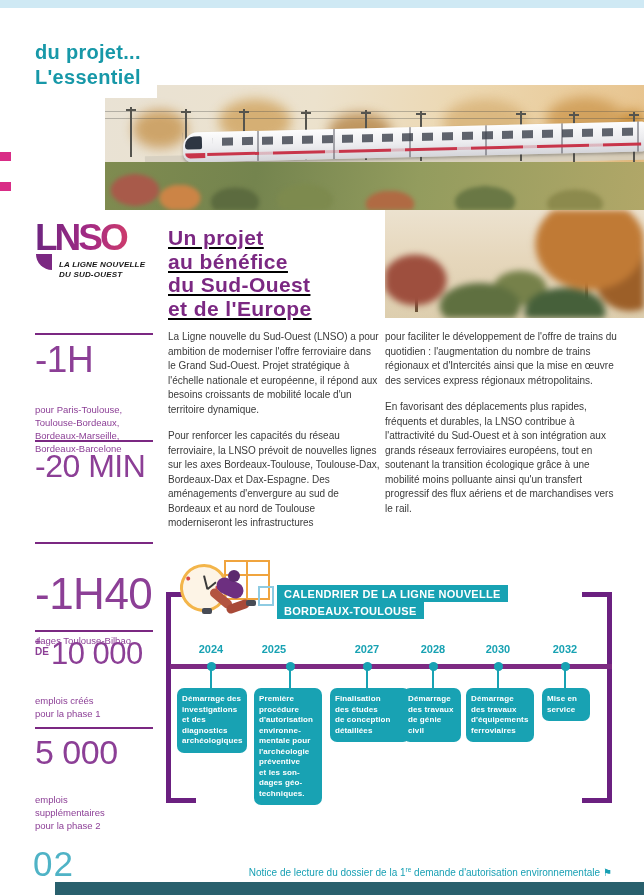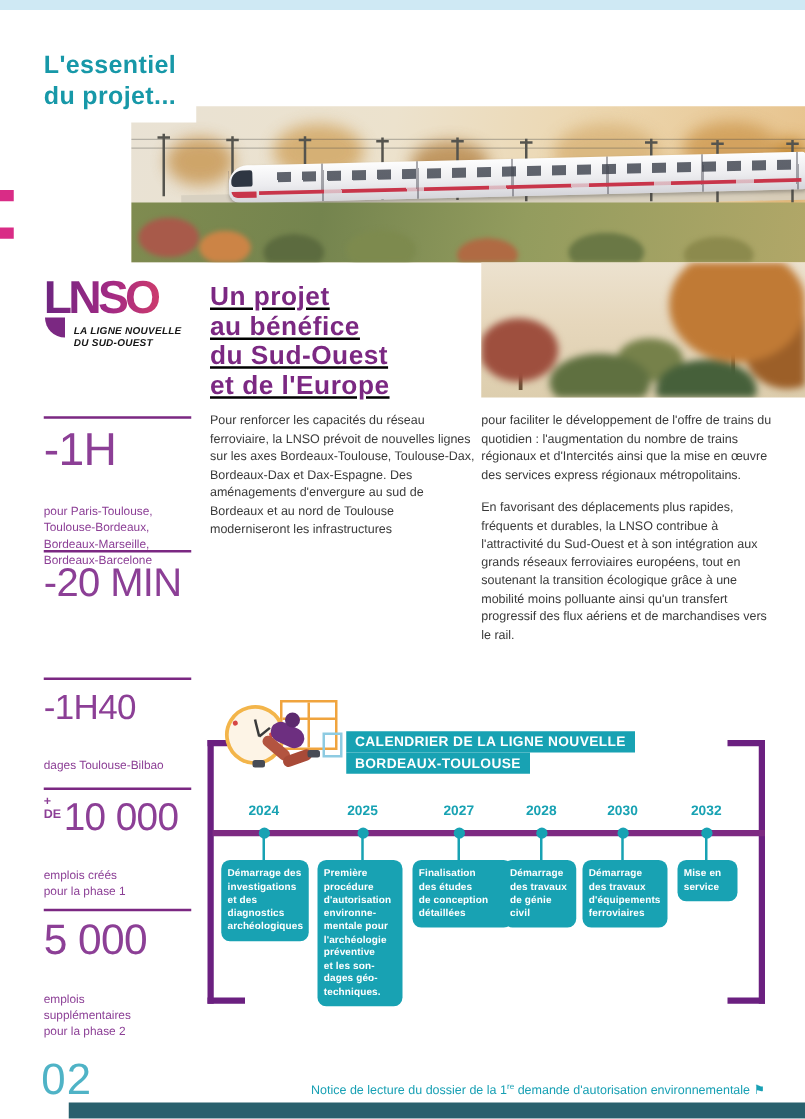--- a/index.html
+++ b/index.html
@@ -73,21 +73,21 @@
   
   .title { position:absolute; left:168px; top:226px;text-decoration:underline; }
   .title span { display:block; color:#7b2882; font-weight:700; font-size:21px; line-height:23.5px; letter-spacing:.4px; }
 
   
   .stat { position:absolute; left:35px; width:118px; border-top:2px solid #7b2882; padding-top:3px; }
   .stat .num { color:#8c3f96; font-weight:400; letter-spacing:-.5px; }
   .stat .lbl { color:#8c3f96; font-size:9.5px; line-height:13px; white-space:pre-line; margin-top:21px; }
   .s1 { top:333px; } .s1 .num { font-size:37px; line-height:44px; }
   .s2 { top:440px; } .s2 .num { font-size:32px; line-height:42px; }
-  .s3 { top:542px; } .s3 .num { font-size:28px; line-height:38px; }
+  .s3 { top:542px; } .s3 .num { font-size:44px; line-height:38px;margin-top:28px; }
   .s4 { top:630px; } .s4 .num { font-size:31px; line-height:38px; }
   .s5 { top:727px; } .s5 .num { font-size:34px; line-height:40px; }
   .plusde { display:inline-block; vertical-align:top; margin:2px 2px 0 0; }
   .plusde span { display:block; font-size:10px; line-height:10px; font-weight:700; color:#8c3f96; letter-spacing:0; }
 
   
   .col { position:absolute; top:330px; color:#3a3a3a; font-size:10px; line-height:14.5px; }
   .col p + p { margin-top:12px; }
   .col1 { left:168px; width:213px; }
   .col2 { left:385px; width:233px; }
@@ -142,22 +142,22 @@
 </head>
 <body>
 
 <div class="page">
 
   <div class="topbar"></div>
   <div class="edge-mark m1"></div>
   <div class="edge-mark m2"></div>
 
   <div class="kicker">
+    <span>du projet...</span>
     <span>L'essentiel</span>
-    <span>du projet...</span>
   </div>
 
   <div class="photoA">
     <div class="treeline"></div>
     <div class="wire" style="top:26px;"></div>
     <div class="wire" style="top:33px;"></div>
     <div class="ballast"></div>
     <div class="pole" style="left:25px; top:22px;"></div>
     <div class="pole" style="left:80px; top:24px;"></div>
     <div class="pole" style="left:138px; top:24px;"></div>
@@ -219,20 +219,21 @@
 pour la phase 1</div>
   </div>
   <div class="stat s5">
     <div class="num">5 000</div>
     <div class="lbl">emplois
 supplémentaires
 pour la phase 2</div>
   </div>
 
   <div class="col col1">
+    <p>La Ligne nouvelle du Sud-Ouest (LNSO) a pour ambition de moderniser l'offre ferroviaire dans le Grand Sud-Ouest. Projet stratégique à l'échelle nationale et européenne, il répond aux besoins croissants de mobilité locale d'un territoire dynamique.</p>
     <p>Pour renforcer les capacités du réseau ferroviaire, la LNSO prévoit de nouvelles lignes sur les axes Bordeaux-Toulouse, Toulouse-Dax, Bordeaux-Dax et Dax-Espagne. Des aménagements d'envergure au sud de Bordeaux et au nord de Toulouse moderniseront les infrastructures</p>
   </div>
   <div class="col col2">
     <p>pour faciliter le développement de l'offre de trains du quotidien : l'augmentation du nombre de trains régionaux et d'Intercités ainsi que la mise en œuvre des services express régionaux métropolitains.</p>
     <p>En favorisant des déplacements plus rapides, fréquents et durables, la LNSO contribue à l'attractivité du Sud-Ouest et à son intégration aux grands réseaux ferroviaires européens, tout en soutenant la transition écologique grâce à une mobilité moins polluante ainsi qu'un transfert progressif des flux aériens et de marchandises vers le rail.</p>
   </div>
 
   <div class="bracket left"></div>
   <div class="bracket right"></div>
 
@@ -254,21 +255,21 @@
   </div>
 
   <div class="tl-head">
     <span>CALENDRIER DE LA LIGNE NOUVELLE</span>
     <span>BORDEAUX-TOULOUSE</span>
   </div>
 
   <div class="tl-line"></div>
 
   <div class="tl-year" style="left:189px;">2024</div>
-  <div class="tl-year" style="left:268px;">2025</div>
+  <div class="tl-year" style="left:252px;">2025</div>
   <div class="tl-year" style="left:345px;">2027</div>
   <div class="tl-year" style="left:411px;">2028</div>
   <div class="tl-year" style="left:476px;">2030</div>
   <div class="tl-year" style="left:543px;">2032</div>
 
   <div class="tl-dot" style="left:207px;"></div>
   <div class="tl-dot" style="left:286px;"></div>
   <div class="tl-dot" style="left:363px;"></div>
   <div class="tl-dot" style="left:429px;"></div>
   <div class="tl-dot" style="left:494px;"></div>

